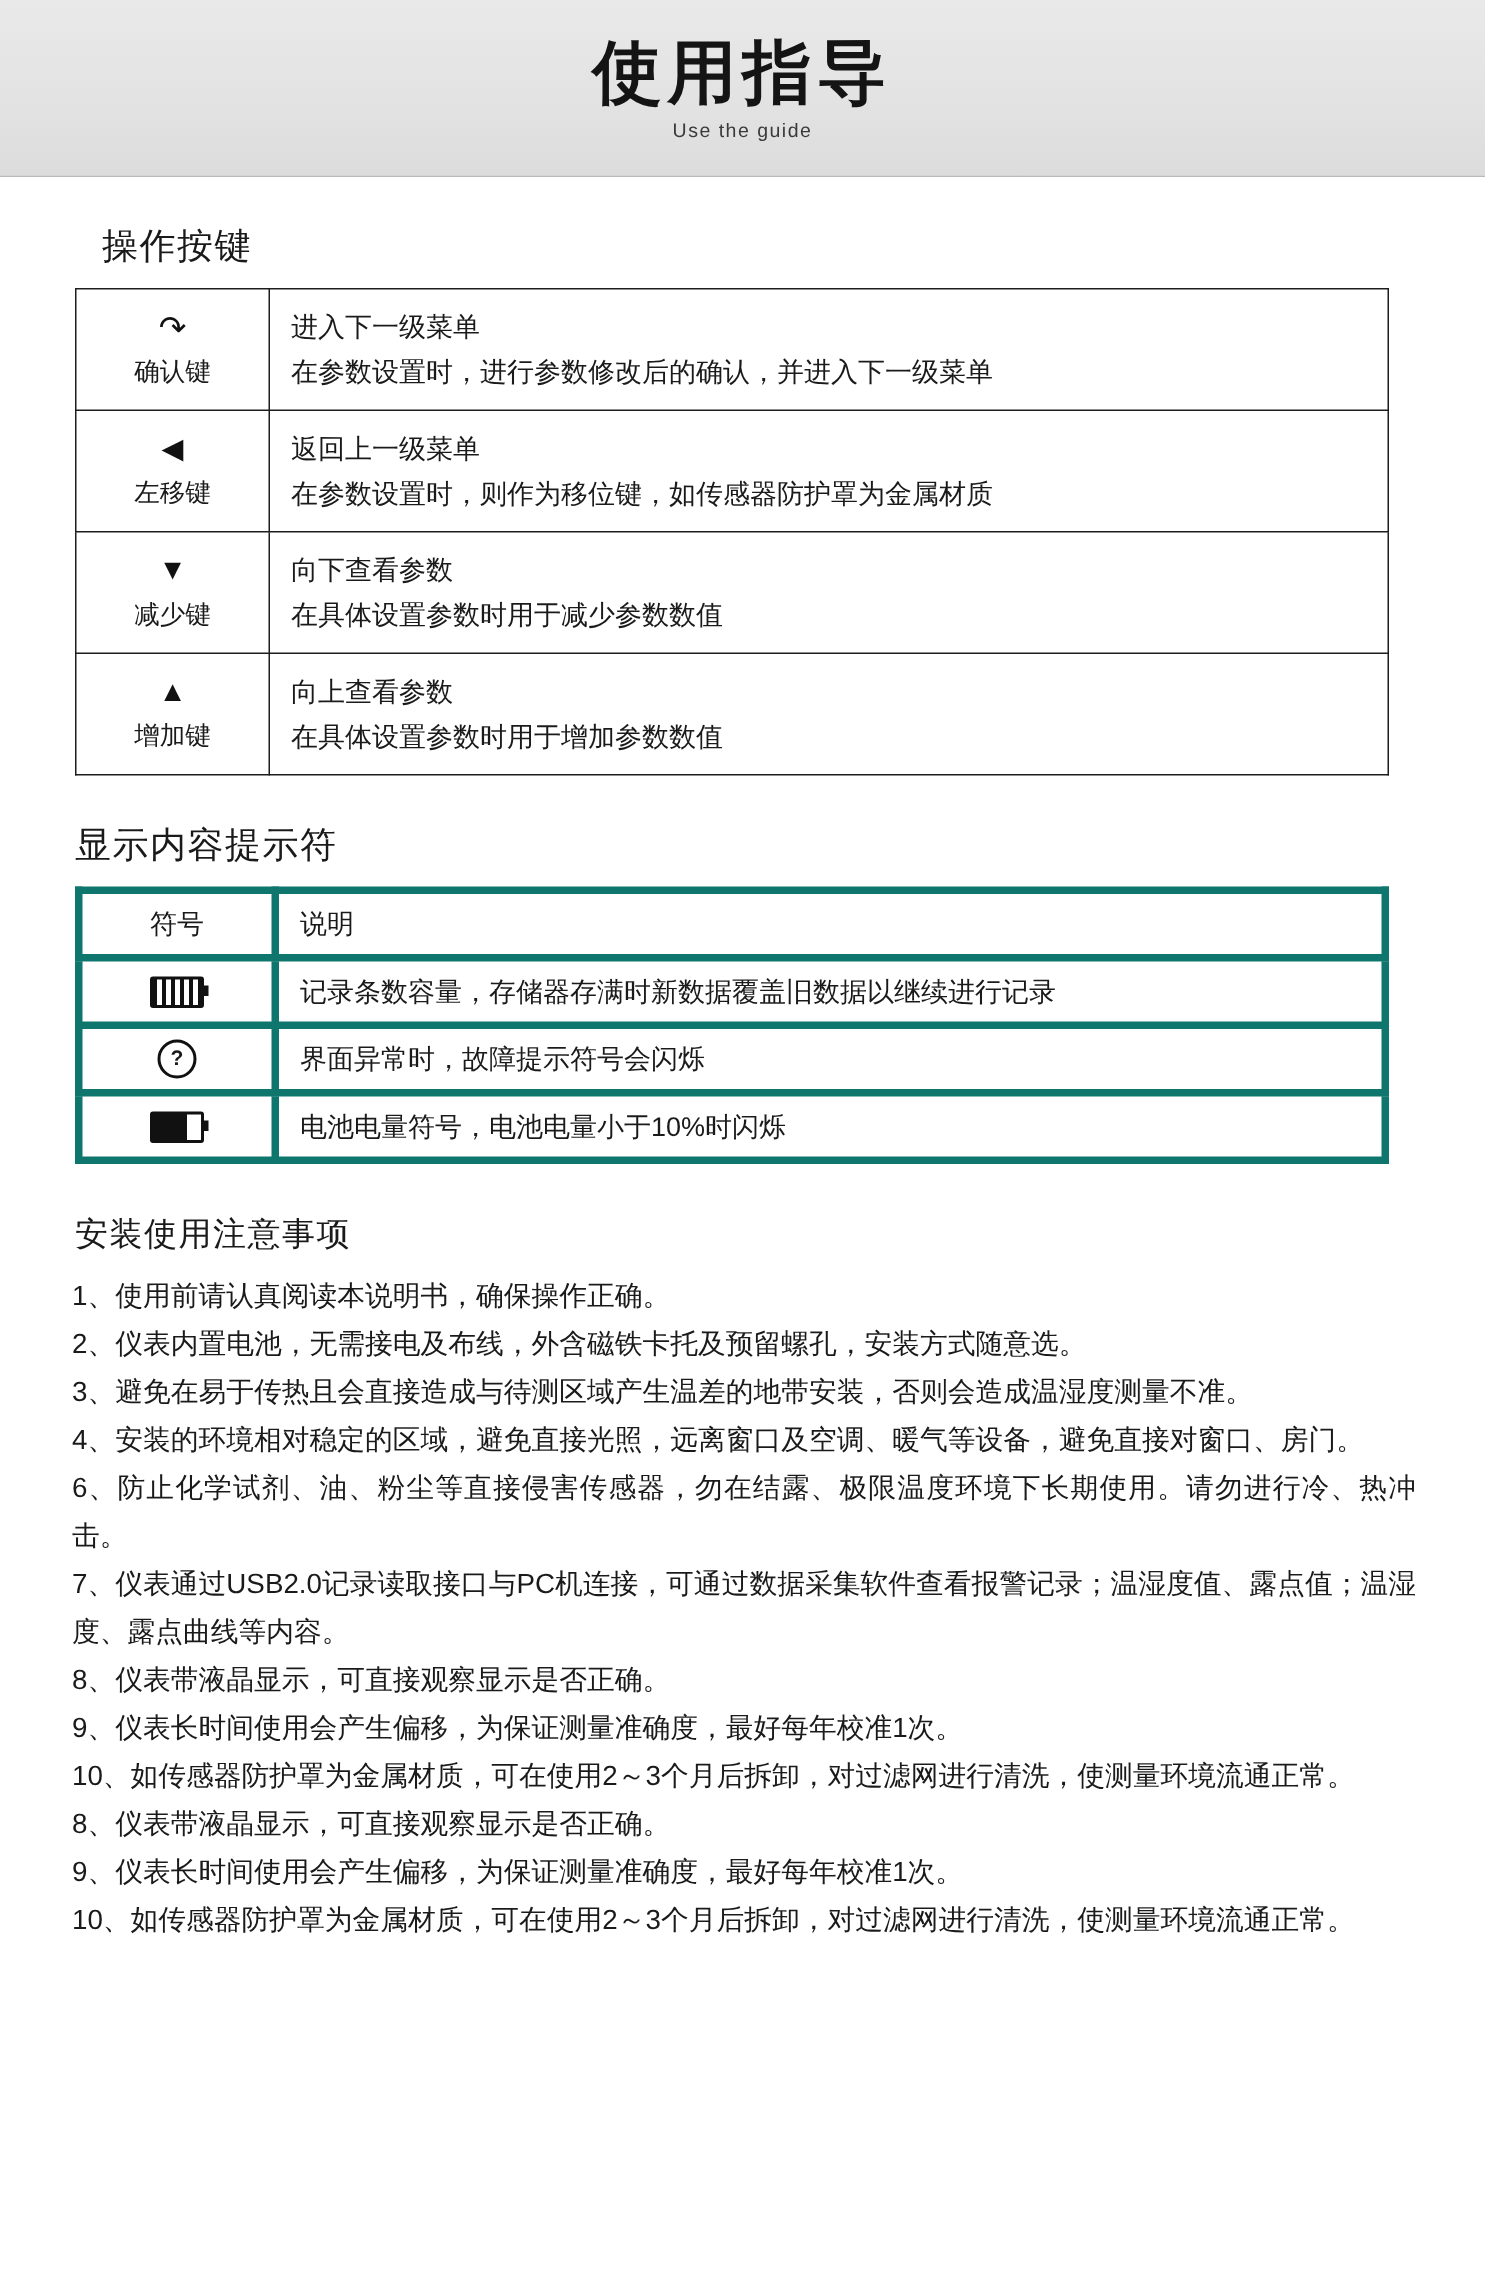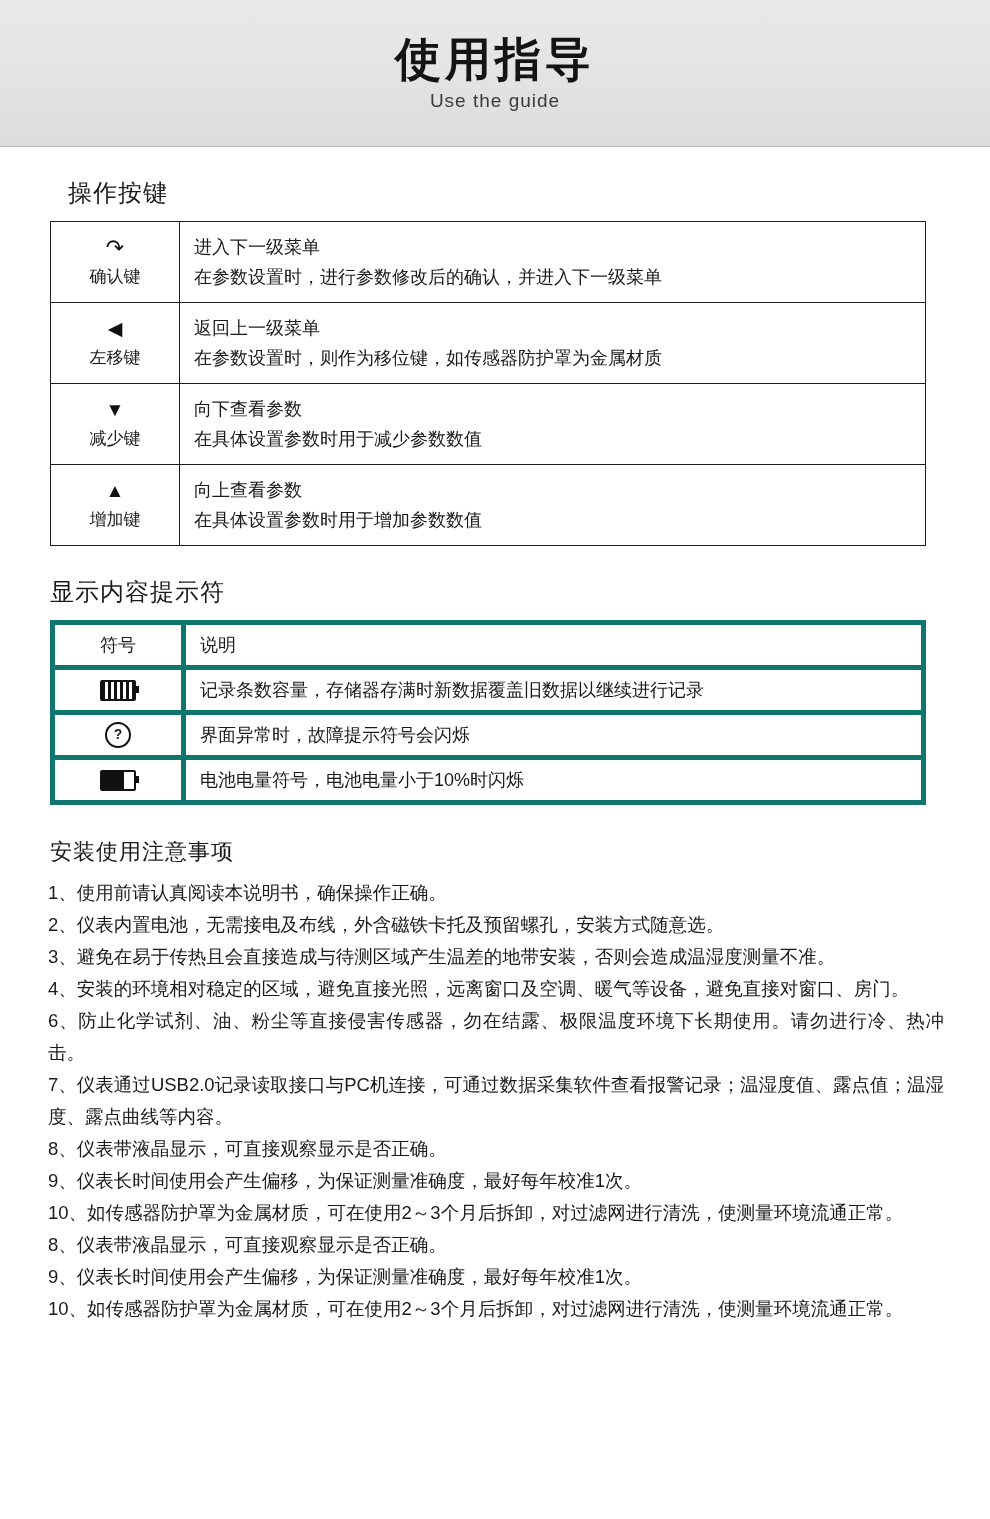--- a/index.html
+++ b/index.html
@@ -16,38 +16,38 @@
   }
   .page {
     position: relative;
     width: 990px;
     height: 1519px;
     box-sizing: border-box;
   }
 
   
   .banner {
-    height: 147px;
+    height: 118px;
     background: linear-gradient(to bottom, #e9e9e9 0%, #e3e3e3 55%, #dcdcdc 100%);
     border-bottom: 1px solid #b9b9b9;
     display: flex;
     flex-direction: column;
     align-items: center;
     justify-content: center;
     box-sizing: border-box;
   }
   .banner-title {
     font-size: 46px;
     font-weight: 700;
     letter-spacing: 4px;
     line-height: 1.1;
     color: #141414;
   }
   .banner-sub {
-    font-size: 19px;
+    font-size: 13px;
     color: #3a3a3a;
     letter-spacing: 1px;
     margin-top: 6px;
   }
 
   
   .content {
     padding: 0 46px;
     box-sizing: border-box;
   }

